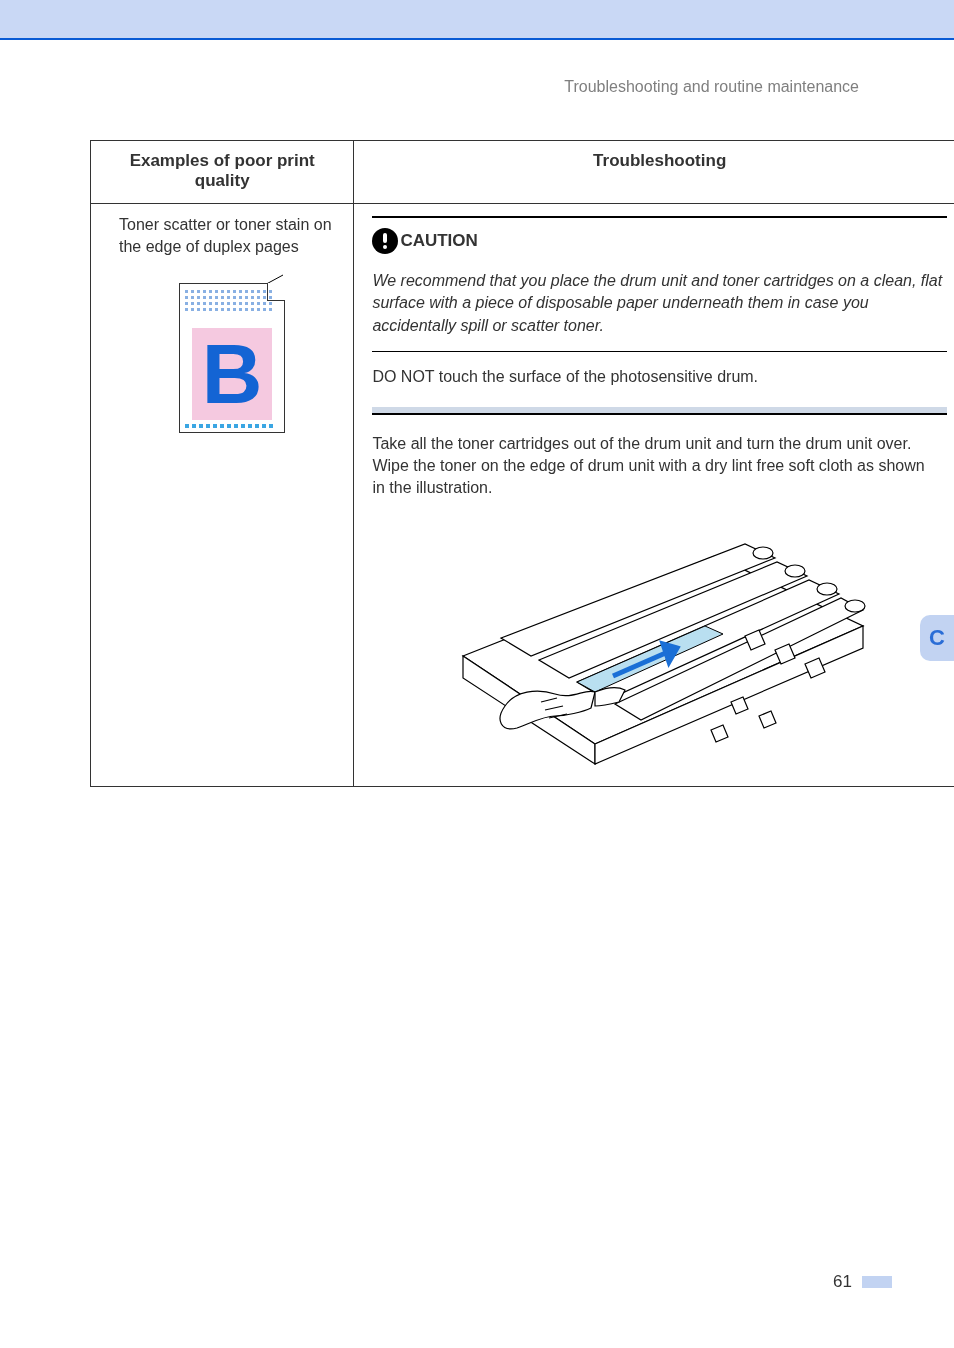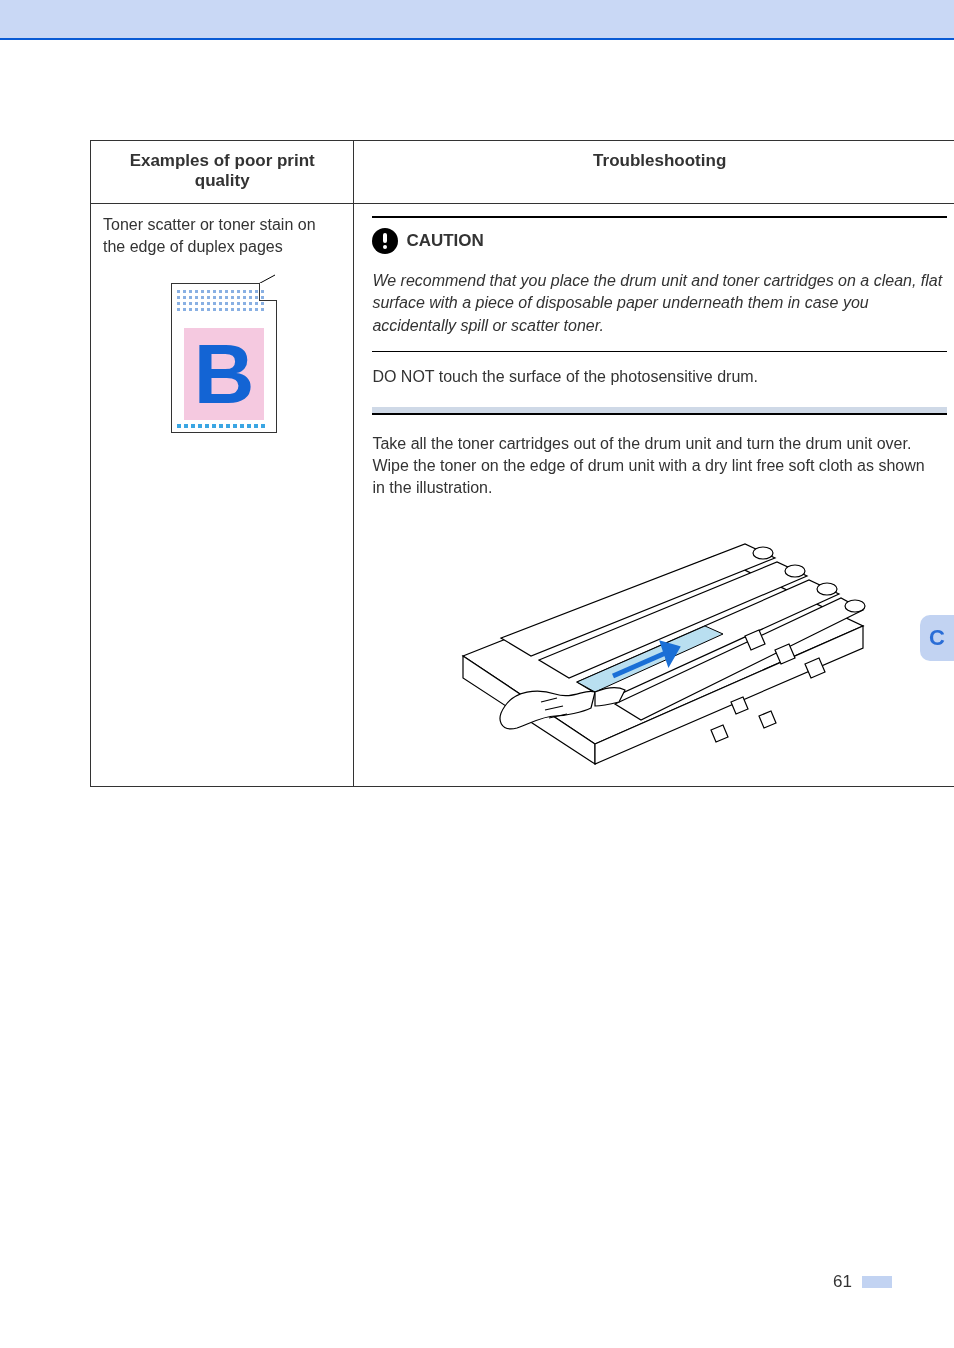--- a/index.html
+++ b/index.html
@@ -6,40 +6,40 @@
   html, body { width: 954px; height: 1348px; background: #fff; font-family: Arial, Helvetica, sans-serif; color: #333; }
   .page { position: relative; width: 954px; height: 1348px; }
   .top-band { position: absolute; top: 0; left: 0; right: 0; height: 38px; background: #c9d8f5; }
   .top-rule { position: absolute; top: 38px; left: 0; right: 0; height: 2px; background: #0a5bd4; }
   .header-text { position: absolute; top: 78px; right: 95px; font-size: 16px; color: #7f7f7f; }
   .table { position: absolute; top: 140px; left: 90px; width: 876px; border-collapse: collapse; }
   .th, .td { border: 1px solid #333; vertical-align: top; }
   .th { background: #fff; font-weight: bold; font-size: 17px; padding: 10px 12px 12px 12px; }
   .th-left { width: 233px; }
   .th-right { width: 541px; }
-  .td-left { width: 233px; padding: 10px 12px 12px 12px; font-size: 16px; line-height: 1.35; }
+  .td-left { width: 233px; padding: 10px 12px 12px 28px; font-size: 16px; line-height: 1.35; }
   .td-right { width: 541px; padding: 12px 12px 20px 12px; font-size: 16px; line-height: 1.4; }
 
   
   .sample-wrap { position: relative; width: 130px; height: 165px; margin: 18px auto 0 auto; }
   .sample-page { position: absolute; top: 8px; left: 14px; width: 106px; height: 150px; background: #fff; border: 1px solid #333; }
   .fold { position: absolute; top: -1px; right: -1px; width: 18px; height: 18px; background: #fff; border-left: 1px solid #333; border-bottom: 1px solid #333; }
   .fold-cut { position: absolute; top: -1px; right: -1px; width: 0; height: 0; border-top: 18px solid #fff; border-left: 18px solid transparent; }
   .scatter { position: absolute; left: 5px; top: 6px; right: 10px; height: 3px; background: repeating-linear-gradient(90deg, #89b0e3 0 3px, transparent 3px 6px); }
   .scatter.s2 { top: 12px; }
   .scatter.s3 { top: 18px; }
   .scatter.s4 { top: 24px; }
   .pink-area { position: absolute; left: 12px; right: 12px; bottom: 12px; height: 92px; background: #f5c9e0; display: flex; align-items: center; justify-content: center; }
   .big-b { font-size: 84px; font-weight: 900; color: #1364d4; font-family: Arial, Helvetica, sans-serif; line-height: 1; }
   .scatter-bottom { position: absolute; left: 5px; right: 10px; bottom: 4px; height: 4px; background: repeating-linear-gradient(90deg, #3aa6e3 0 4px, transparent 4px 7px); }
   .callout-line { position: absolute; top: -2px; left: 70px; }
 
   
   .caution-frame { border-top: 2px solid #000; border-bottom: 2px solid #000; margin: 0 6px 18px 6px; padding: 0; }
-  .caution-head { display: flex; align-items: center; gap: 8px; padding: 4px 0 8px 0; margin-top: 6px; font-weight: bold; font-size: 17px; }
+  .caution-head { display: flex; align-items: center; gap: 2px; padding: 4px 0 8px 0; margin-top: 6px; font-weight: bold; font-size: 17px; }
   .caution-icon { width: 26px; height: 26px; border-radius: 50%; background: #000; position: relative; display: inline-block; }
   .caution-icon::before { content: ""; position: absolute; left: 11px; top: 5px; width: 4px; height: 10px; background: #fff; border-radius: 2px; }
   .caution-icon::after { content: ""; position: absolute; left: 11px; top: 17px; width: 4px; height: 4px; background: #fff; border-radius: 50%; }
   .caution-p1 { padding: 8px 0 14px 0; font-style: italic; }
   .caution-hr { border: none; border-top: 1px solid #000; margin: 0 0 0 0; }
   .caution-p2 { padding: 14px 0 14px 0; }
   .caution-bottom-bar { height: 6px; background: #cfd9e7; margin-top: 4px; }
 
   .instr { margin: 14px 22px 16px 6px; }
   .illus { margin: 10px auto 0 auto; display: block; }
@@ -51,20 +51,21 @@
   .page-num { position: absolute; bottom: 56px; right: 102px; font-weight: normal; font-size: 17px; }
   .footer-bar { position: absolute; bottom: 60px; right: 62px; width: 30px; height: 12px; background: #c2d3f2; }
 </style>
 </head>
 <body>
 
 <div class="page">
   <div class="top-band"></div>
   <div class="top-rule"></div>
 
+  <div class="header-text">Troubleshooting and routine maintenance</div>
 
   <table class="table">
     <tbody>
         <tr>
       <th class="th th-left">Examples of poor print quality</th>
       <th class="th th-right">Troubleshooting</th>
     </tr>
     <tr>
       <td class="td td-left">
         <div>Toner scatter or toner stain on the edge of duplex pages</div>

